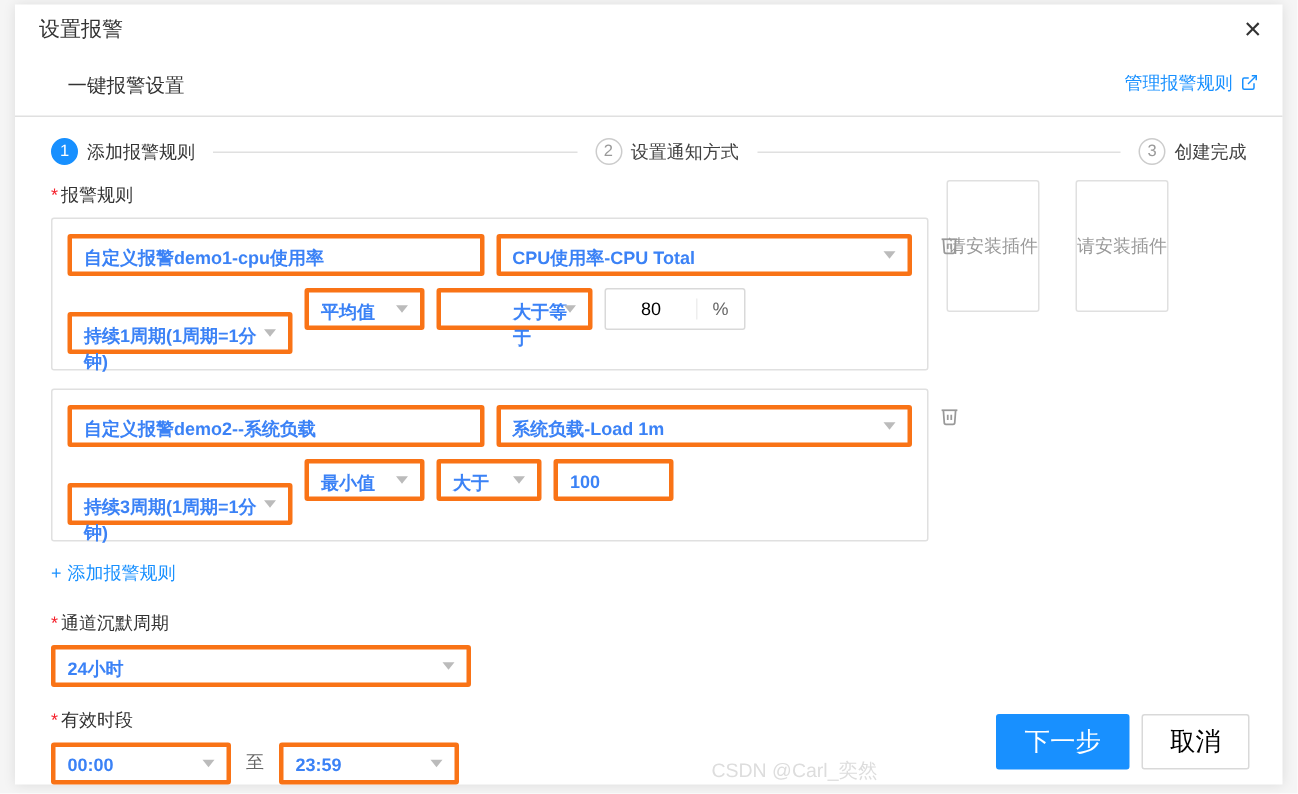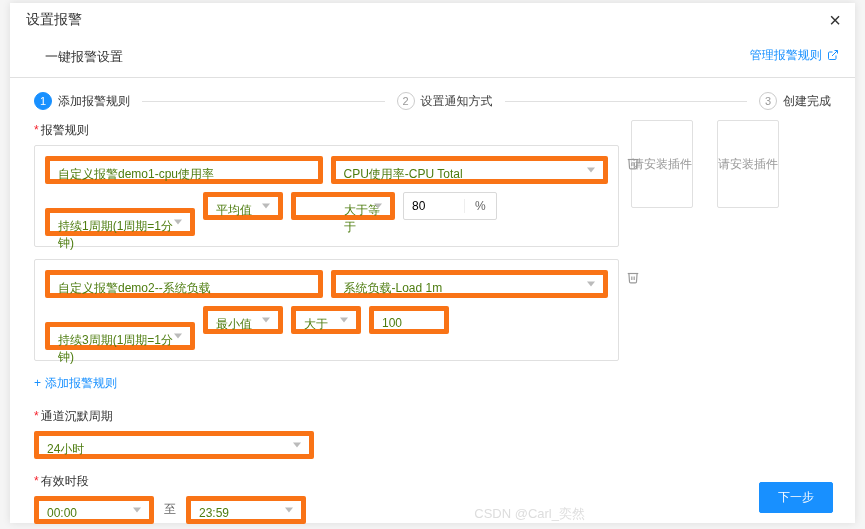--- a/index.html
+++ b/index.html
@@ -20,36 +20,36 @@
 .step-label { color: #404040; }
 .step-line { flex: 1; height: 1px; background: #e0e0e0; margin: 0 12px; }
 .content { padding: 0 24px; display: flex; gap: 12px; }
 .left-pane { flex: 1; }
 .right-pane { width: 200px; display: flex; flex-direction: row; gap: 24px; }
 .section-label { font-size: 12px; color: #333; margin: 2px 0 6px; }
 .required::before { content: "*"; color: #f5222d; margin-right: 2px; }
 .rule-card { border: 1px solid #e0e0e0; border-radius: 2px; padding: 10px; margin-bottom: 12px; position: relative; }
 .row { display: flex; gap: 8px; margin-bottom: 8px; }
 .row:last-child { margin-bottom: 0; }
-.input, .select { border: 5px solid #f97316; border-radius: 2px; padding: 5px 8px; font-size: 12px; color: #4d7c0f; background: #fff; height: 28px; position: relative; }
+.input, .select { border: 3px solid #f97316; border-radius: 2px; padding: 5px 8px; font-size: 12px; color: #3b82f6; background: #fff; height: 28px; position: relative; font-weight: bold; }
 .select { cursor: pointer; }
 .select::after { content: ""; position: absolute; right: 8px; top: 50%; width: 0; height: 0; border-left: 4px solid transparent; border-right: 4px solid transparent; border-top: 5px solid #bbb; transform: translateY(-50%); }
 .flex-1 { flex: 1; }
 .w150 { width: 150px; margin-top: 16px; } .w80 { width: 80px; } .w90 { width: 104px; padding-left: 48px; } .w70 { width: 70px; } .w140 { width: 120px; }
 .pct-box { display: flex; align-items: center; border: 1px solid #d9d9d9; border-radius: 2px; height: 28px; }
-.pct-box input { border: none; outline: none; padding: 5px 8px; font-size: 12px; width: 60px; }
+.pct-box input { border: none; outline: none; padding: 5px 8px; font-size: 12px; width: 60px; text-align: center; }
 .pct-box span { padding: 0 10px; font-size: 12px; color: #666; border-left: 1px solid #eee; }
 .delete-icon { position: absolute; right: -22px; top: 10px; color: #999; cursor: pointer; }
 .plugin-box { border: 1px solid #e0e0e0; border-radius: 2px; height: 88px; display: flex; align-items: center; justify-content: center; font-size: 12px; color: #999; }
 .add-rule { color: #1890ff; font-size: 12px; cursor: pointer; display: inline-flex; align-items: center; gap: 4px; margin-bottom: 14px; }
 .form-group { margin-bottom: 14px; }
 .time-row { display: flex; align-items: center; gap: 10px; }
 .to-label { font-size: 12px; color: #666; }
 .footer { position: absolute; bottom: 10px; right: 22px; display: flex; gap: 8px; }
-.btn { padding: 6px 18px; font-size: 12px; border: 1px solid #d9d9d9; border-radius: 2px; background: #fff; cursor: pointer; }
+.btn { padding: 6px 18px; font-size: 17px; border: 1px solid #d9d9d9; border-radius: 2px; background: #fff; cursor: pointer; }
 .btn-primary { background: #1890ff; border-color: #1890ff; color: #fff; }
 .watermark { position: absolute; bottom: 6px; right: 280px; color: #ddd; font-size: 13px; }
 </style>
 </head>
 <body>
 
 <div class="modal">
   <div class="header">
     <span>设置报警</span>
     <span class="close-x">×</span>
@@ -148,16 +148,17 @@
     </div>
 
     <div class="right-pane">
       <div class="plugin-box">请安装插件</div>
       <div class="plugin-box">请安装插件</div>
     </div>
   </div>
 
   <div class="footer">
     <button class="btn btn-primary">下一步</button>
+    <button class="btn">取消</button>
   </div>
 </div>
 
 <div class="watermark">CSDN @Carl_奕然</div>
 
 </body></html>

